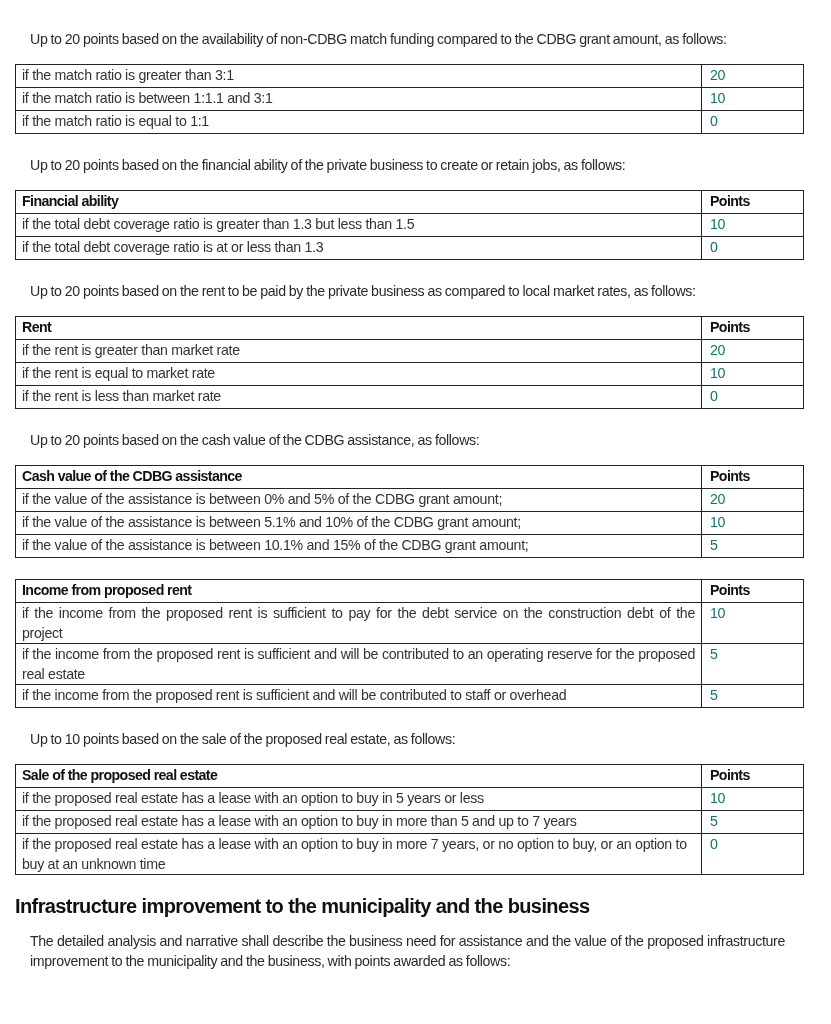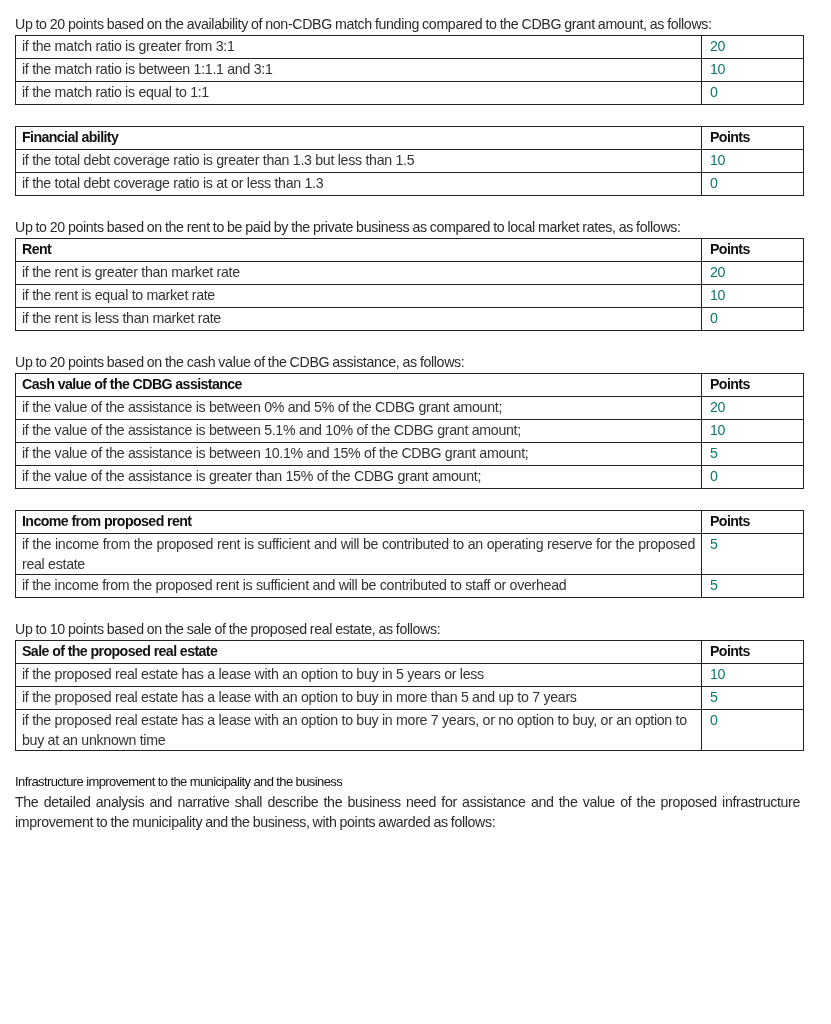--- a/index.html
+++ b/index.html
@@ -2,66 +2,67 @@
 <html><head>
 <meta charset="utf-8">
 <style>
   html, body { margin: 0; padding: 0; background: #ffffff; }
   body {
     width: 831px; height: 1024px; overflow: hidden; position: relative;
     font-family: "Liberation Sans", sans-serif; color: #1a1a1a;
   }
   .page { position: absolute; left: 15px; top: 14px; width: 785px; }
   .intro {
-    font-size: 14.2px; line-height: 20px; margin: 0; color: #2a2a2a;
+    font-size: 14.2px; line-height: 20px; margin: 15px; color: #2a2a2a;
     letter-spacing: -0.35px; word-spacing: -0.5px;
   }
   table.score {
     width: 785px; border-collapse: collapse; margin: 1px 0 0 0;
     table-layout: fixed; font-size: 14.2px; letter-spacing: -0.3px;
   }
   table.score td {
     border: 1.5px solid #222; padding: 0 6px; vertical-align: top;
     line-height: 20px; color: #333;
   }
   table.score td.crit { width: 673px; }
   table.score td.pts { width: 87px; padding-left: 8px; color: #0f766e; }
   table.score tr.hdr td { font-weight: bold; color: #111; letter-spacing: -0.6px; }
   table.score tr.r td { height: 22px; }
   table.score tr.hdr td { height: 22px; }
   .section { margin-bottom: 21px; }
-  .sub-title { font-weight: normal; font-size: 13px; line-height: 20px; margin: 0; color: #111; letter-spacing: -0.6px; }
+  .sub-title { font-weight: bold; font-size: 20px; line-height: 20px; margin: 0; color: #111; letter-spacing: -0.6px; }
   .justify { text-align: justify; }
 </style>
 </head>
 <body>
 
 <div class="page">
 
   <div class="section">
     <p class="intro">Up to 20 points based on the availability of non-CDBG match funding compared to the CDBG grant amount, as follows:</p>
     <table class="score">
       <tbody>
       <tr class="r">
-        <td class="crit">if the match ratio is greater from 3:1</td>
+        <td class="crit">if the match ratio is greater than 3:1</td>
         <td class="pts">20</td>
       </tr>
       <tr class="r">
         <td class="crit">if the match ratio is between 1:1.1 and 3:1</td>
         <td class="pts">10</td>
       </tr>
       <tr class="r">
         <td class="crit">if the match ratio is equal to 1:1</td>
         <td class="pts">0</td>
       </tr>
     </tbody>
       </table>
   </div>
 
   <div class="section">
+    <p class="intro">Up to 20 points based on the financial ability of the private business to create or retain jobs, as follows:</p>
     <table class="score">
       <tbody>
           <tr class="hdr">
         <td class="crit">Financial ability</td>
         <td class="pts">Points</td>
       </tr>
       <tr class="r">
         <td class="crit">if the total debt coverage ratio is greater than 1.3 but less than 1.5</td>
         <td class="pts">10</td>
       </tr>
@@ -110,34 +111,34 @@
         <td class="pts">20</td>
       </tr>
       <tr class="r">
         <td class="crit">if the value of the assistance is between 5.1% and 10% of the CDBG grant amount;</td>
         <td class="pts">10</td>
       </tr>
       <tr class="r">
         <td class="crit">if the value of the assistance is between 10.1% and 15% of the CDBG grant amount;</td>
         <td class="pts">5</td>
       </tr>
-      <tr class="r">
-        <td class="crit">if the value of the assistance is greater than 15% of the CDBG grant amount;</td>
-        <td class="pts">0</td>
-      </tr>
     </tbody>
       </table>
   </div>
 
   <div class="section">
     <table class="score">
       <tbody>
           <tr class="hdr">
         <td class="crit">Income from proposed rent</td>
         <td class="pts">Points</td>
+      </tr>
+      <tr class="r">
+        <td class="crit justify">if the income from the proposed rent is sufficient to pay for the debt service on the construction debt of the project</td>
+        <td class="pts">10</td>
       </tr>
       <tr class="r">
         <td class="crit justify">if the income from the proposed rent is sufficient and will be contributed to an operating reserve for the proposed real estate</td>
         <td class="pts">5</td>
       </tr>
       <tr class="r">
         <td class="crit">if the income from the proposed rent is sufficient and will be contributed to staff or overhead</td>
         <td class="pts">5</td>
       </tr>
     </tbody>

